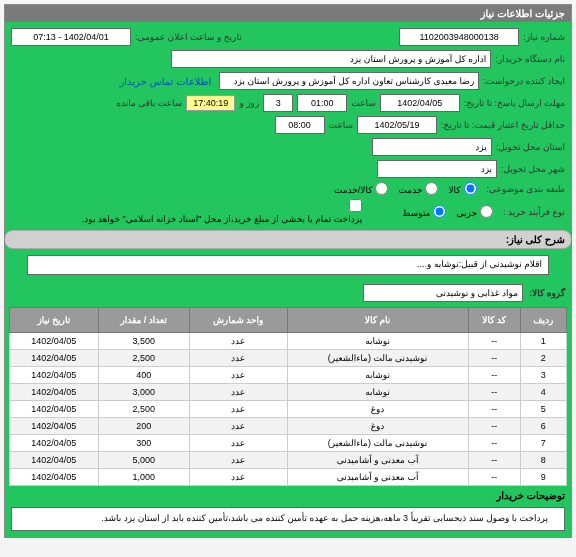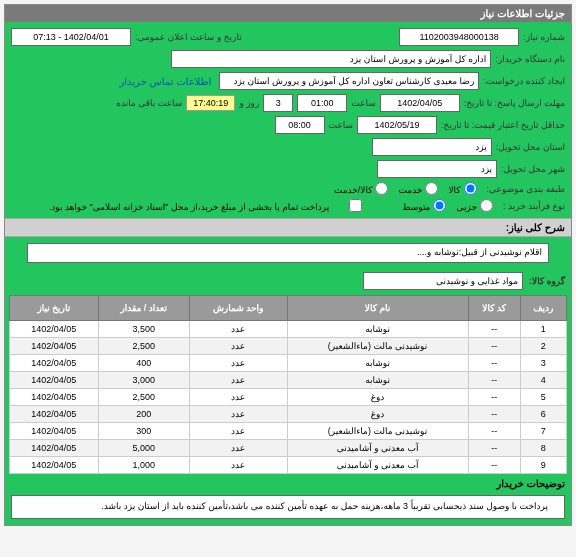--- a/index.html
+++ b/index.html
@@ -76,28 +76,29 @@
   padding: 2px 6px;
   font-size: 9px;
 }
 .radio-row {
   display: flex;
   align-items: center;
   gap: 10px;
   padding: 2px 0;
 }
 .radio-opt { display: flex; align-items: flex-end; gap: 3px; font-size: 9px; }
-.checkbox-opt { display: flex; align-items: flex-end; gap: 20px; font-size: 9px; }
+.checkbox-opt { display: flex; align-items: flex-start; gap: 2px; font-size: 9px; flex-direction: column; }
 .section-title {
   background: #d0d0d0;
   font-weight: bold;
   font-size: 10px;
   padding: 3px 6px;
   border-top: 1px solid #aaa;
   border-bottom: 1px solid #aaa;
+  border-radius: 8px;
 }
 .desc-box {
   border: 1px solid #666;
   background: #fff;
   padding: 3px 6px;
   font-size: 9px;
   margin: 3px 16px;
   min-height: 20px;
 }
 table.data {

